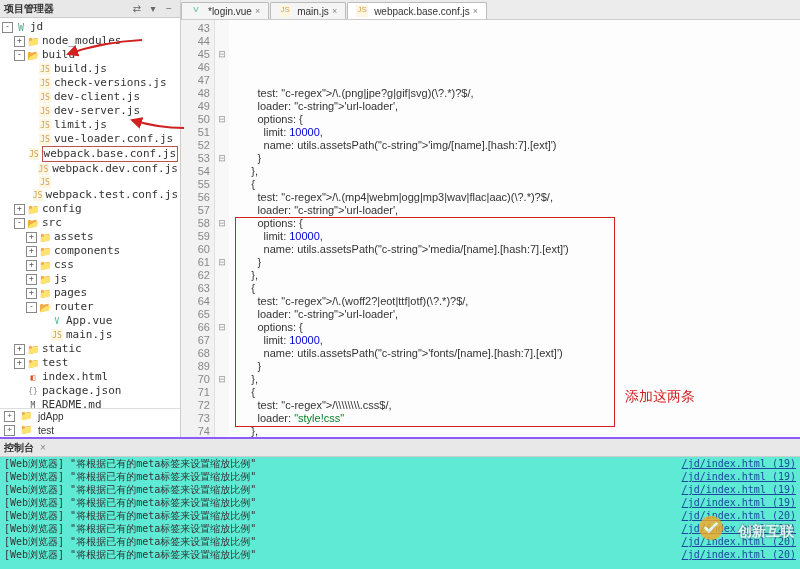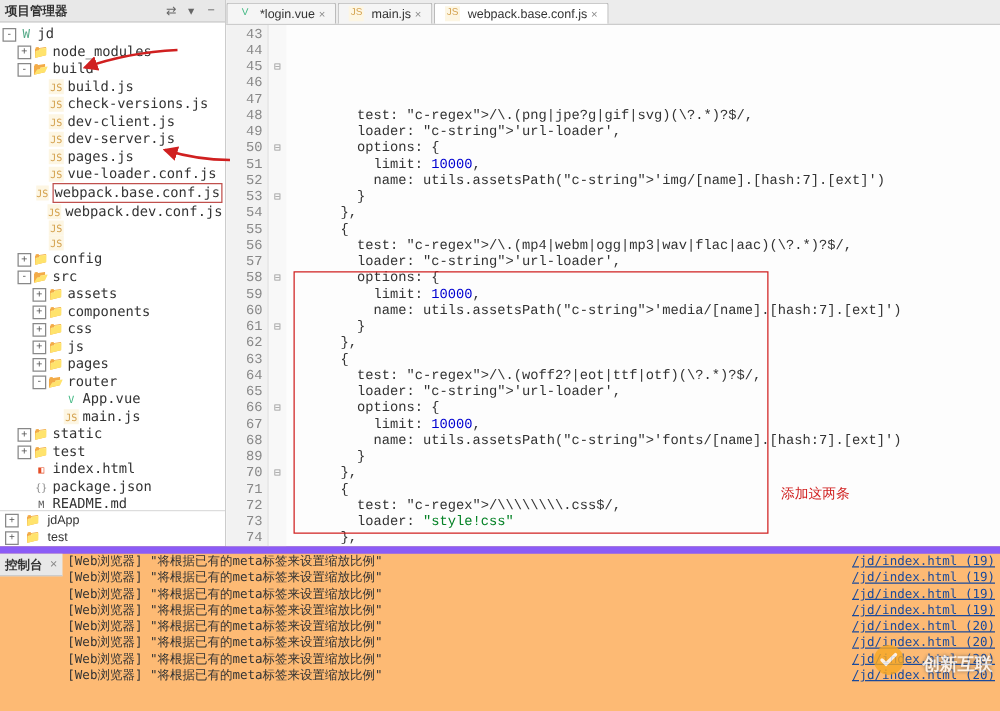--- a/index.html
+++ b/index.html
@@ -108,21 +108,21 @@
   cursor: pointer;
   border-radius: 2px 2px 0 0;
 }
 .tab.active { background: #fff; }
 .tab .close { color: #888; font-size: 9px; }
 
 .code-view {
   flex: 1;
   display: flex;
   overflow: hidden;
-  font-family: Liberation Mono, monospace;
+  font-family: Liberation Sans, sans-serif;
   font-size: 11px;
   line-height: 13px;
   position: relative;
 }
 .gutter {
   width: 34px;
   background: #f2f2f2;
   color: #888;
   text-align: right;
   padding: 2px 4px 2px 0;
@@ -154,28 +154,29 @@
   border: 1px solid #d02020;
   pointer-events: none;
 }
 .red-arrow {
   position: absolute;
   pointer-events: none;
 }
 .annotation {
   position: absolute;
   color: #d02020;
-  font-size: 11px;
+  font-size: 14px;
 }
 
 .console {
   height: 132px;
-  border-top: 6px solid #8b5cf6;
-  background: #fdba74;
-  display: flex;
+  border-top: 2px solid #8b5cf6;
+  background: #5eead4;
+  display: flex;
+  flex-direction: column;
 }
 .console-header {
   height: 18px;
   background: #e8e8e8;
   border-bottom: 1px solid #ccc;
   display: flex;
   align-items: center;
   padding: 0 4px;
   font-size: 10px;
   font-weight: bold;
@@ -274,21 +275,21 @@
           <div class="tree-item">
             <span class="tree-indent" style="width:24px"></span>
             <span class="tree-toggle empty"></span>
             <span class="tree-icon ico-js">JS</span>
             <span>dev-server.js</span>
           </div>
           <div class="tree-item">
             <span class="tree-indent" style="width:24px"></span>
             <span class="tree-toggle empty"></span>
             <span class="tree-icon ico-js">JS</span>
-            <span>pages.js</span>
+            <span>limit.js</span>
           </div>
           <div class="tree-item">
             <span class="tree-indent" style="width:24px"></span>
             <span class="tree-toggle empty"></span>
             <span class="tree-icon ico-js">JS</span>
             <span>vue-loader.conf.js</span>
           </div>
           <div class="tree-item">
             <span class="tree-indent" style="width:24px"></span>
             <span class="tree-toggle empty"></span>
@@ -303,20 +304,21 @@
           </div>
           <div class="tree-item">
             <span class="tree-indent" style="width:24px"></span>
             <span class="tree-toggle empty"></span>
             <span class="tree-icon ico-js">JS</span>
           </div>
           <div class="tree-item">
             <span class="tree-indent" style="width:24px"></span>
             <span class="tree-toggle empty"></span>
             <span class="tree-icon ico-js">JS</span>
+            <span>webpack.test.conf.js</span>
           </div>
           <div class="tree-item">
             <span class="tree-indent" style="width:12px"></span>
             <span class="tree-toggle">+</span>
             <span class="tree-icon ico-folder">📁</span>
             <span>config</span>
           </div>
           <div class="tree-item">
             <span class="tree-indent" style="width:12px"></span>
             <span class="tree-toggle">-</span>

